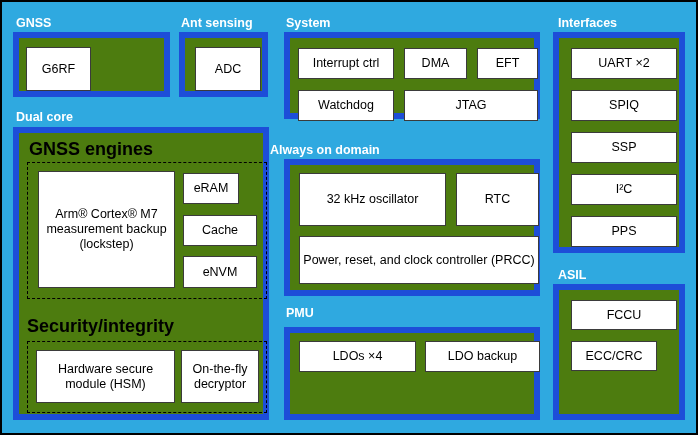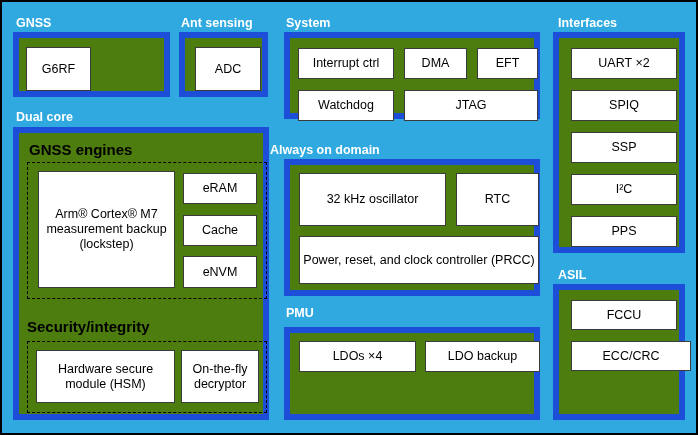--- a/index.html
+++ b/index.html
@@ -12,21 +12,21 @@
     font-family:Liberation Sans, sans-serif;
     overflow:hidden;
   }
   .lbl{
     position:absolute;
     color:#fff;font-weight:bold;font-size:12.5px;line-height:13px;
     white-space:nowrap;
   }
   .sublbl{
     position:absolute;
-    color:#000;font-weight:bold;font-size:15px;line-height:13px;
+    color:#000;font-weight:bold;font-size:18px;line-height:13px;
     white-space:nowrap;
   }
   .grp{
     position:absolute;
     background:#4d7c0f;
     border:6px solid #1d4ed8;
     box-sizing:border-box;
   }
   .dashed{
     position:absolute;
@@ -76,21 +76,21 @@
     <div class="box" style="left:12px;top:94px;width:106px;height:31px">SSP</div>
     <div class="box" style="left:12px;top:178px;width:106px;height:31px">PPS</div>
   </div>
 
   <div class="lbl" style="left:14px;top:109px">Dual core</div>
   <div class="grp" style="left:11px;top:125px;width:256px;height:293px">
 
     <div class="sublbl" style="left:10px;top:10px">GNSS engines</div>
     <div class="dashed" style="left:8px;top:29px;width:240px;height:137px">
       <div class="box" style="left:10px;top:8px;width:137px;height:117px">Arm® Cortex® M7 measurement backup (lockstep)</div>
-      <div class="box" style="left:155px;top:10px;width:74px;height:31px">eRAM</div>
+      <div class="box" style="left:155px;top:10px;width:56px;height:31px">eRAM</div>
       <div class="box" style="left:155px;top:52px;width:74px;height:31px">Cache</div>
       <div class="box" style="left:155px;top:93px;width:74px;height:32px">eNVM</div>
     </div>
 
     <div class="sublbl" style="left:8px;top:187px">Security/integrity</div>
     <div class="dashed" style="left:8px;top:208px;width:240px;height:72px">
       <div class="box" style="left:8px;top:8px;width:139px;height:53px">Hardware secure module (HSM)</div>
       <div class="box" style="left:153px;top:8px;width:78px;height:53px">On-the-fly decryptor</div>
     </div>
   </div>
@@ -104,16 +104,16 @@
 
   <div class="lbl" style="left:284px;top:305px">PMU</div>
   <div class="grp" style="left:282px;top:325px;width:256px;height:93px">
     <div class="box" style="left:9px;top:8px;width:117px;height:31px">LDOs ×4</div>
     <div class="box" style="left:135px;top:8px;width:115px;height:31px">LDO backup</div>
   </div>
 
   <div class="lbl" style="left:556px;top:267px">ASIL</div>
   <div class="grp" style="left:551px;top:282px;width:132px;height:136px">
     <div class="box" style="left:12px;top:10px;width:106px;height:30px">FCCU</div>
-    <div class="box" style="left:12px;top:51px;width:120px;height:30px">ECC/CRC</div>
+    <div class="box" style="left:12px;top:51px;width:86px;height:30px">ECC/CRC</div>
   </div>
 
 </div>
 
 </body></html>

